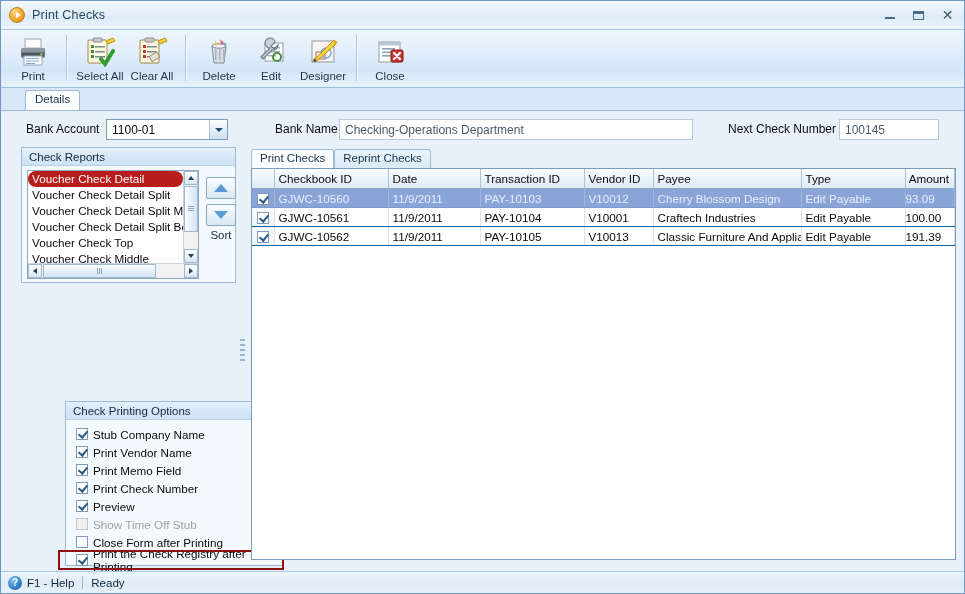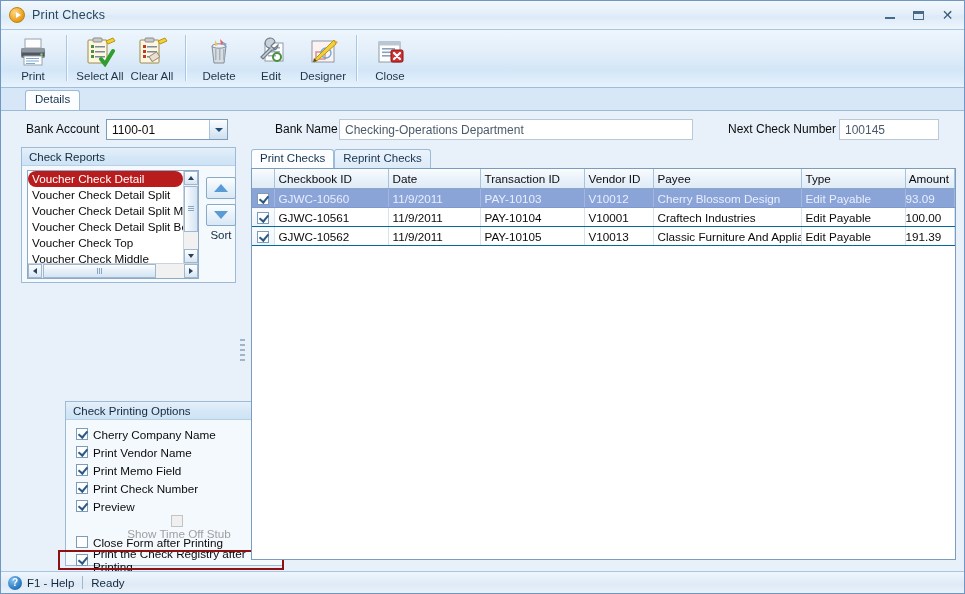--- a/index.html
+++ b/index.html
@@ -629,39 +629,39 @@
         </div>
         <div class="abs sort-label" style="left:184px; top:63px; width:30px;">Sort</div>
       </div>
     </div>
 
     <div class="groupbox" style="left:20px; top:290px; width:218px; height:165px;margin-left:44px;">
       <div class="gb-header">Check Printing Options</div>
       <div class="gb-body" style="height:146px; padding-top:5px;" id="opt-body">
           <div class="chk-row" style="position: relative;">
             <span class="cbox checked"></span>
-            <span>Cherry Company Name</span>
+            <span>Stub Company Name</span>
           </div>
           <div class="chk-row" style="position: relative;">
             <span class="cbox checked"></span>
             <span>Print Vendor Name</span>
           </div>
           <div class="chk-row" style="position: relative;">
             <span class="cbox checked"></span>
             <span>Print Memo Field</span>
           </div>
           <div class="chk-row" style="position: relative;">
             <span class="cbox checked"></span>
             <span>Print Check Number</span>
           </div>
           <div class="chk-row" style="position: relative;">
             <span class="cbox checked"></span>
             <span>Preview</span>
           </div>
-          <div class="chk-row disabled" style="position: relative; flex-direction: column;">
+          <div class="chk-row disabled" style="position: relative;">
             <span class="cbox dis"></span>
             <span>Show Time Off Stub</span>
           </div>
           <div class="chk-row" style="position: relative;">
             <span class="cbox"></span>
             <span>Close Form after Printing</span>
           </div>
           <div class="chk-row" style="position: relative; margin-left: -8px; padding-left: 18px; width: 226px; box-sizing: border-box;">
             <span class="cbox checked"></span>
             <span>Print the Check Registry after Printing</span>

